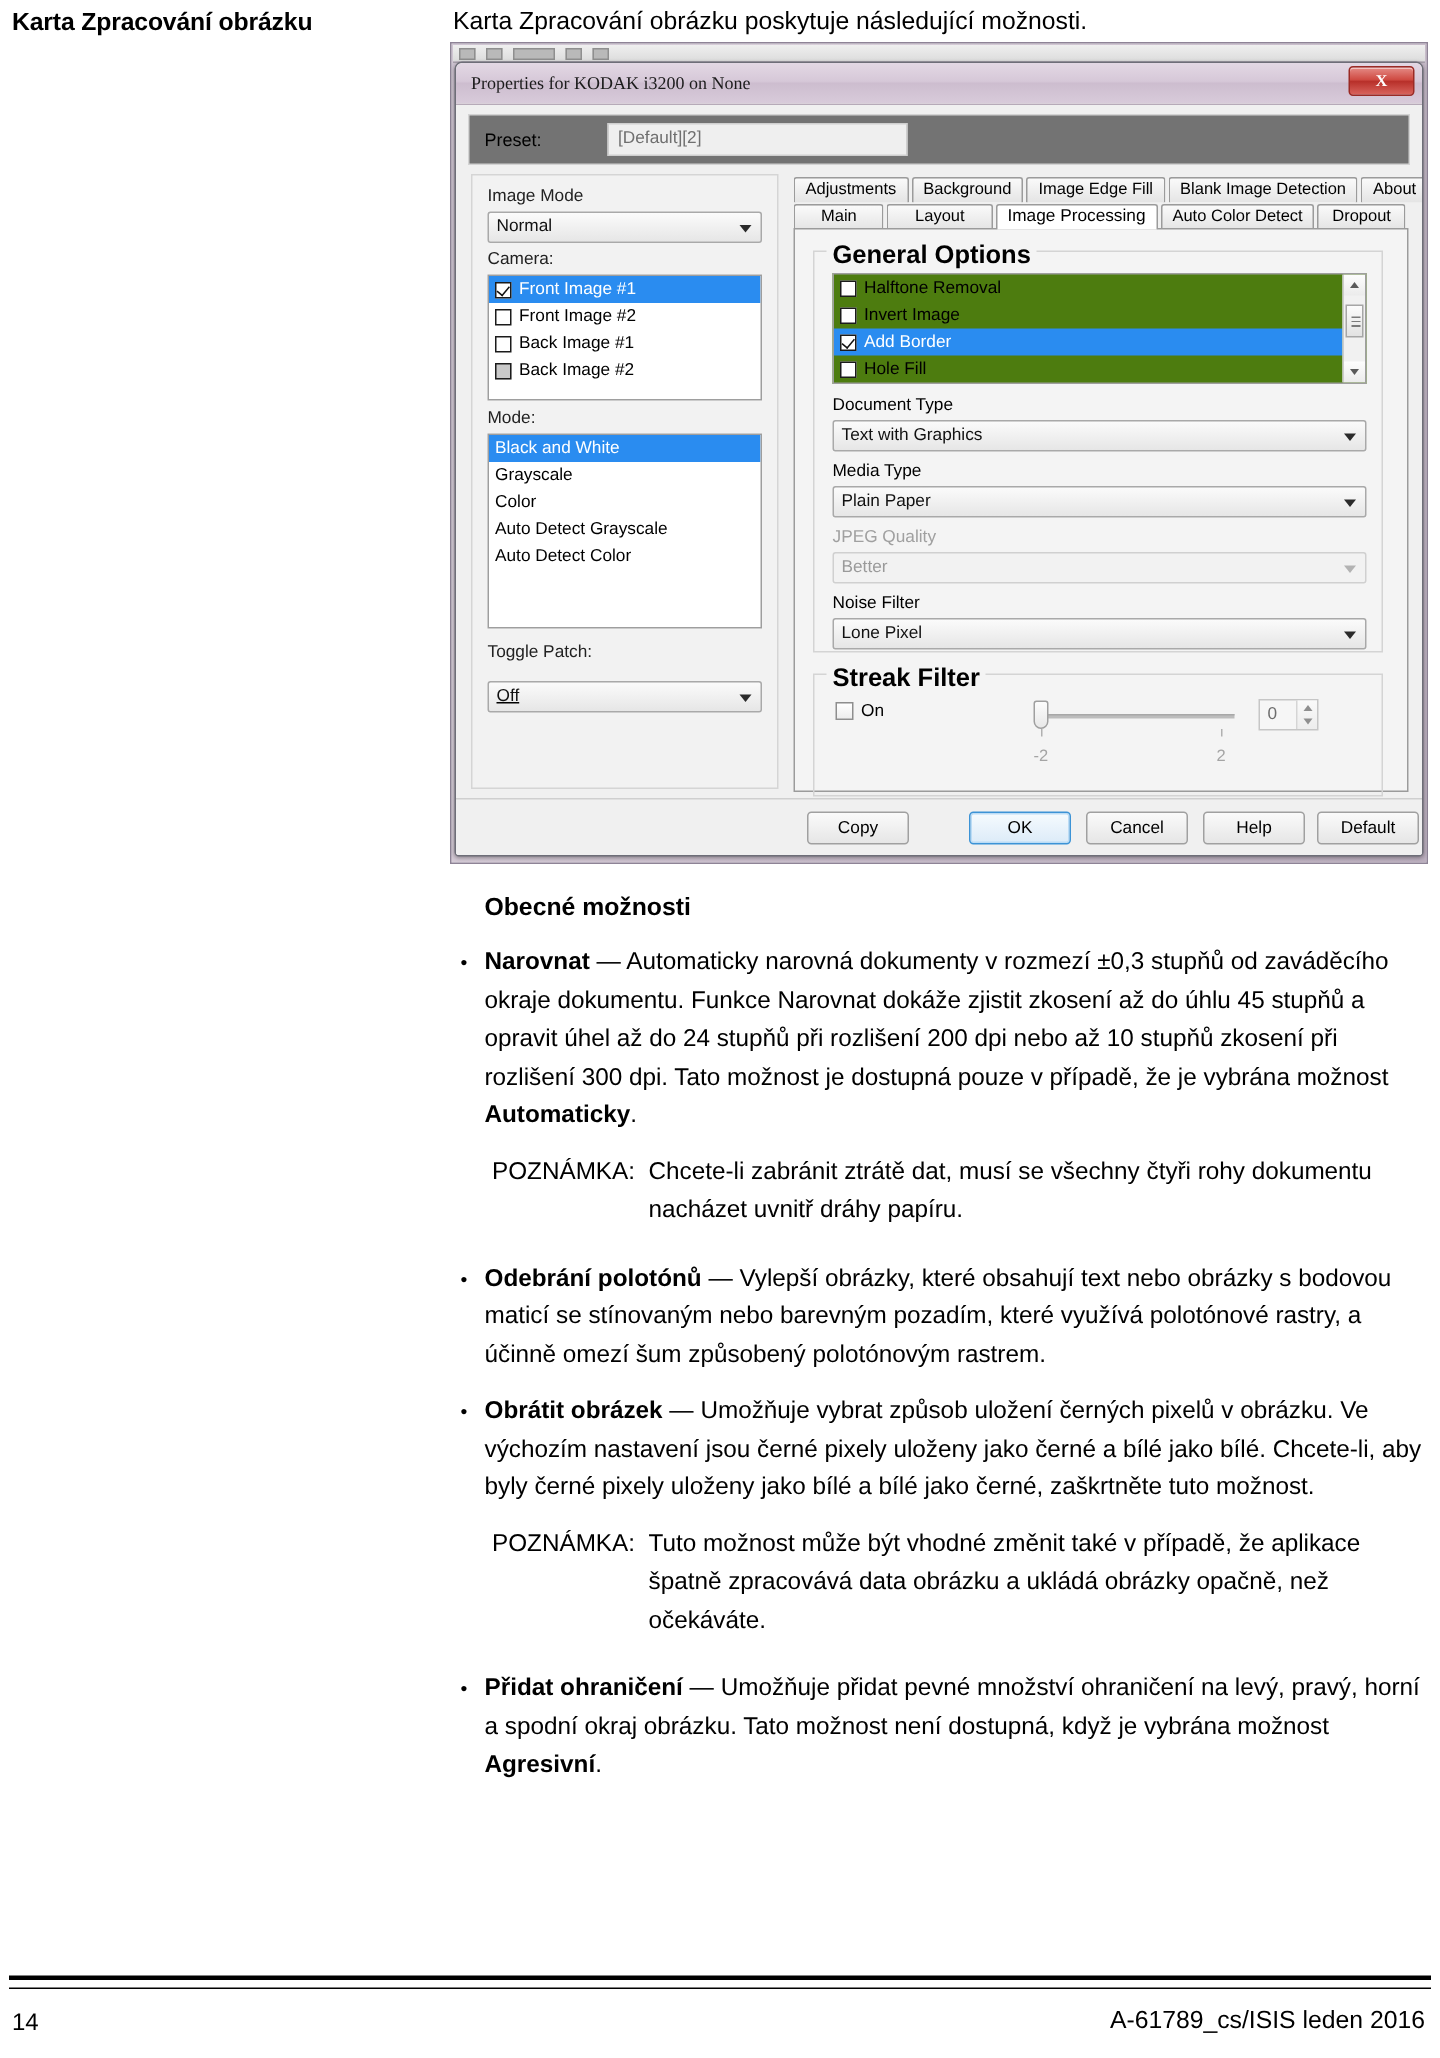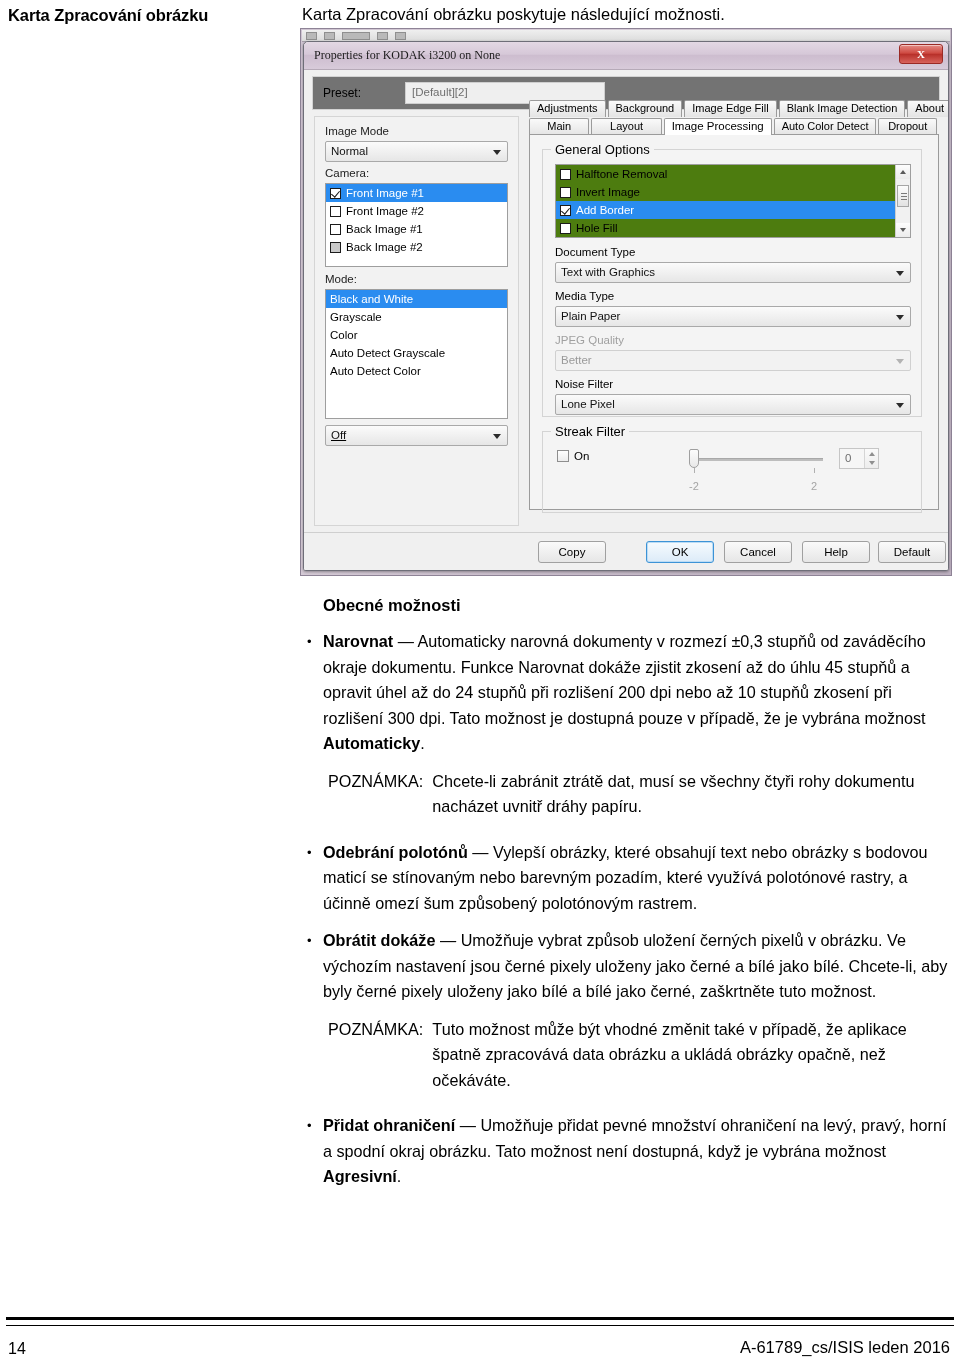--- a/index.html
+++ b/index.html
@@ -179,21 +179,21 @@
     position: absolute; left: 2px; top: 0px;
     width: 4px; height: 7px;
     border: solid #111;
     border-width: 0 1.6px 1.6px 0;
     transform: rotate(40deg);
   }
   .cb.grey { background: #c9c9c9; }
 
   
   .right-pane {
-    position: absolute; left: 225px; top: 30px;
+    position: absolute; left: 225px; top: 48px;
     width: 410px; height: 410px;
   }
   .tabs-rows { position: absolute; left: 0; top: 0; right: 0; }
   .tab-row { display: flex; height: 17px; }
   .tab {
     background: linear-gradient(180deg,#fafafa,#e4e4e4);
     border: 1px solid #9b9b9b;
     border-bottom: none;
     margin-right: 2px;
     font-size: 11px;
@@ -216,21 +216,22 @@
   }
 
   .group {
     position: absolute;
     border: 1px solid #d4d4d4;
   }
   .group > .glabel {
     position: absolute; left: 8px; top: -8px;
     background: #f4f4f4;
     padding: 0 4px;
-    font-size: 13px;
+    font-size: 17px;
+    font-weight: bold;
   }
 
   .opt-list {
     position: absolute;
     background: #4d7c0f;
     border: 1px solid #9e9e9e;
     overflow: hidden;
   }
   .scroll-col {
     position: absolute; right: 0; top: 0; bottom: 0; width: 15px;
@@ -491,21 +492,21 @@
               <span>Auto Detect Grayscale</span>
             </div>
             <div class="lb-item">
               <span>Auto Detect Color</span>
             </div>
           </div>
 
           <div class="lp-sec" style="top:312px;">
             <div class="grp-label">Toggle Patch:</div>
           </div>
-          <div class="lp-sec" style="top:308px;text-decoration:underline;">
+          <div class="lp-sec" style="top:337px;text-decoration:underline;">
             <div class="combo">
               <span>Off</span>
               <span class="arrow"></span>
             </div>
           </div>
         </div>
 
         <div class="right-pane">
 
           <div class="tabs-rows">
@@ -628,21 +629,21 @@
 
     <p class="bullet"><b>Narovnat</b><span> — </span><span>Automaticky narovná dokumenty v rozmezí ±0,3 stupňů od zaváděcího okraje dokumentu. Funkce Narovnat dokáže zjistit zkosení až do úhlu 45 stupňů a opravit úhel až do 24 stupňů při rozlišení 200 dpi nebo až 10 stupňů zkosení při rozlišení 300 dpi. Tato možnost je dostupná pouze v případě, že je vybrána možnost </span><b>Automaticky</b><span>.</span></p>
 
     <div class="note">
       <span class="nlabel">POZNÁMKA:</span>
       <span class="ntext">Chcete-li zabránit ztrátě dat, musí se všechny čtyři rohy dokumentu nacházet uvnitř dráhy papíru.</span>
     </div>
 
     <p class="bullet" style="margin-top:20px;"><b>Odebrání polotónů</b><span> — </span><span>Vylepší obrázky, které obsahují text nebo obrázky s bodovou maticí se stínovaným nebo barevným pozadím, které využívá polotónové rastry, a účinně omezí šum způsobený polotónovým rastrem.</span></p>
 
-    <p class="bullet"><b>Obrátit dokáže</b><span> — </span><span>Umožňuje vybrat způsob uložení černých pixelů v obrázku. Ve výchozím nastavení jsou černé pixely uloženy jako černé a bílé jako bílé. Chcete-li, aby byly černé pixely uloženy jako bílé a bílé jako černé, zaškrtněte tuto možnost.</span></p>
+    <p class="bullet"><b>Obrátit obrázek</b><span> — </span><span>Umožňuje vybrat způsob uložení černých pixelů v obrázku. Ve výchozím nastavení jsou černé pixely uloženy jako černé a bílé jako bílé. Chcete-li, aby byly černé pixely uloženy jako bílé a bílé jako černé, zaškrtněte tuto možnost.</span></p>
 
     <div class="note">
       <span class="nlabel">POZNÁMKA:</span>
       <span class="ntext">Tuto možnost může být vhodné změnit také v případě, že aplikace špatně zpracovává data obrázku a ukládá obrázky opačně, než očekáváte.</span>
     </div>
 
     <p class="bullet" style="margin-top:20px;"><b>Přidat ohraničení</b><span> — </span><span>Umožňuje přidat pevné množství ohraničení na levý, pravý, horní a spodní okraj obrázku. Tato možnost není dostupná, když je vybrána možnost </span><b>Agresivní</b><span>.</span></p>
 
   </div>
 

